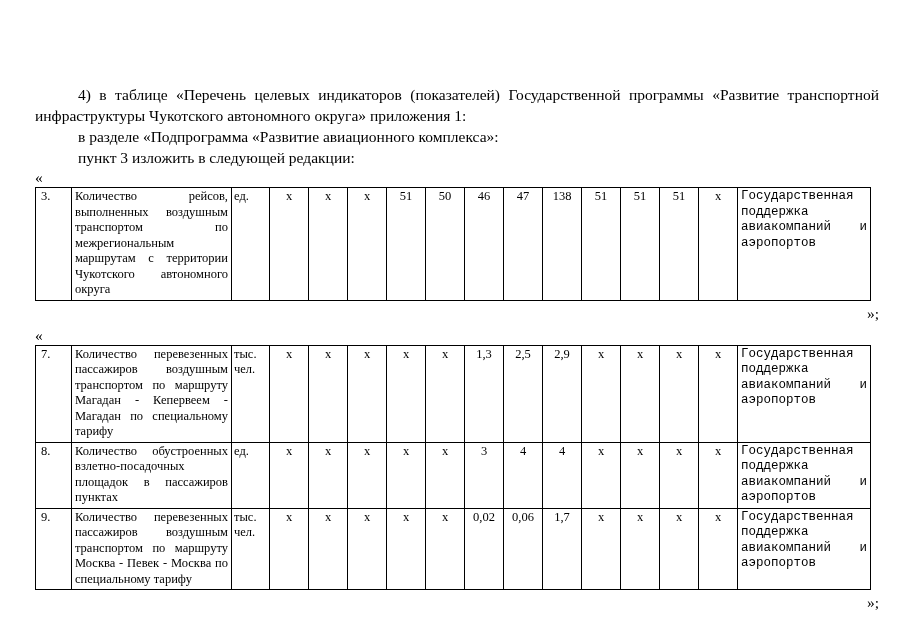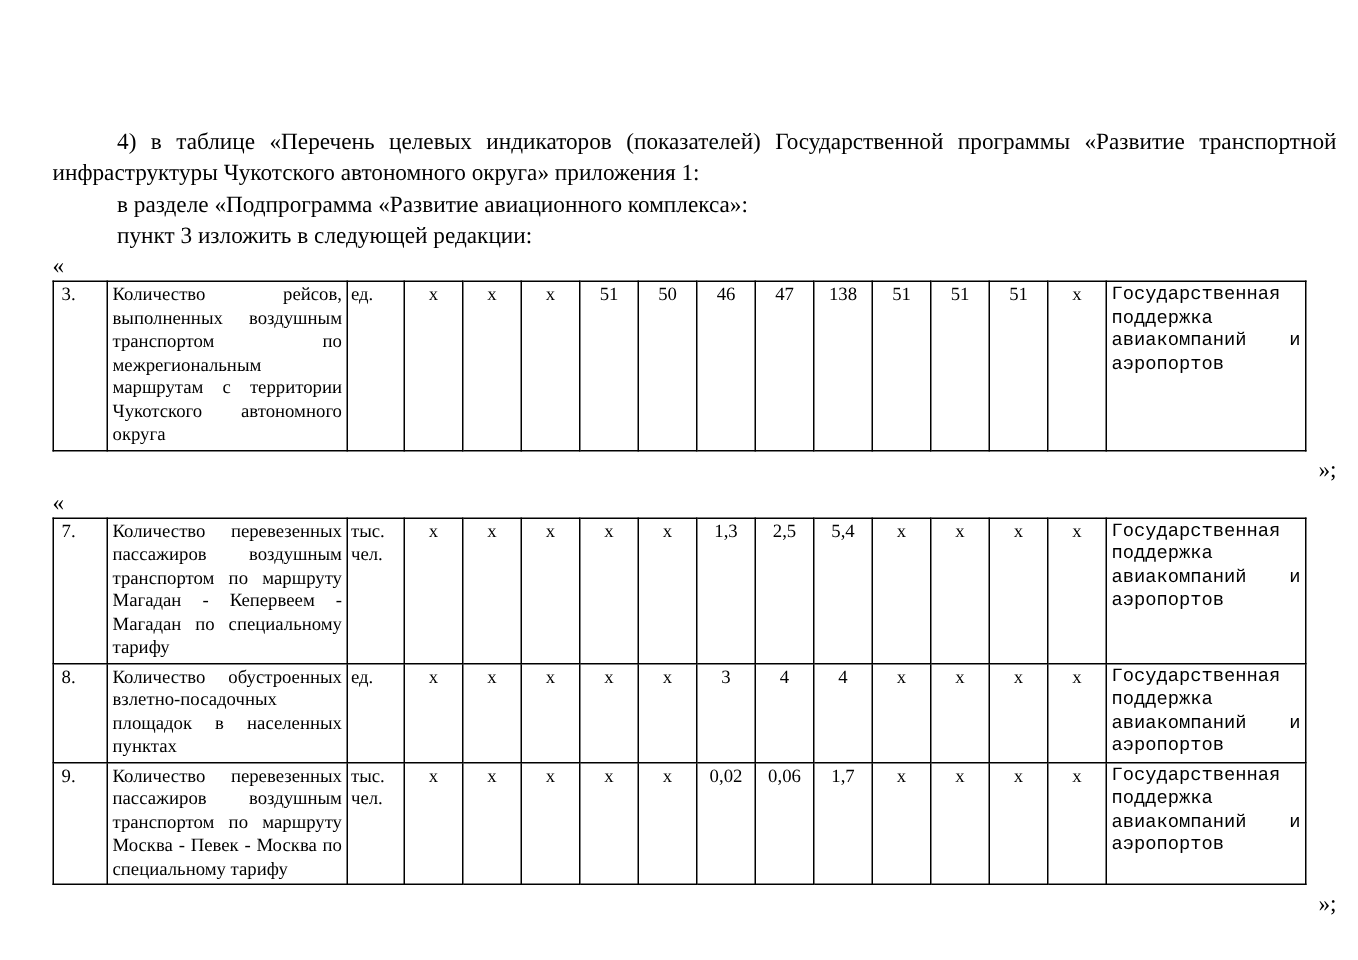--- a/index.html
+++ b/index.html
@@ -4,21 +4,21 @@
 <style>
   html, body { margin: 0; padding: 0; }
   body {
     width: 905px;
     height: 640px;
     background: #ffffff;
     color: #000000;
     font-family: "Liberation Serif", serif;
     overflow: hidden;
   }
-  .page { padding: 84px 14px 0 35px; }
+  .page { padding: 84px 26px 0 35px; }
 
   p.body-text {
     margin: 0;
     font-size: 15.5px;
     line-height: 21px;
     text-align: justify;
     text-indent: 43px;
   }
 
   .quote-line {
@@ -131,30 +131,30 @@
       <td class="num">7.</td>
       <td class="name">Количество перевезенных пассажиров воздушным транспортом по маршруту Магадан - Кепервеем - Магадан по специальному тарифу</td>
       <td class="unit">тыс. чел.</td>
       <td class="val">х</td>
       <td class="val">х</td>
       <td class="val">х</td>
       <td class="val">х</td>
       <td class="val">х</td>
       <td class="val">1,3</td>
       <td class="val">2,5</td>
-      <td class="val">5,4</td>
+      <td class="val">2,9</td>
       <td class="val">х</td>
       <td class="val">х</td>
       <td class="val">х</td>
       <td class="val">х</td>
       <td class="note">Государственная поддержка авиакомпаний и аэропортов</td>
     </tr>
     <tr>
       <td class="num">8.</td>
-      <td class="name">Количество обустроенных взлетно-посадочных площадок в населенных пунктах</td>
+      <td class="name">Количество обустроенных взлетно-посадочных площадок в пассажиров пунктах</td>
       <td class="unit">ед.</td>
       <td class="val">х</td>
       <td class="val">х</td>
       <td class="val">х</td>
       <td class="val">х</td>
       <td class="val">х</td>
       <td class="val">3</td>
       <td class="val">4</td>
       <td class="val">4</td>
       <td class="val">х</td>

